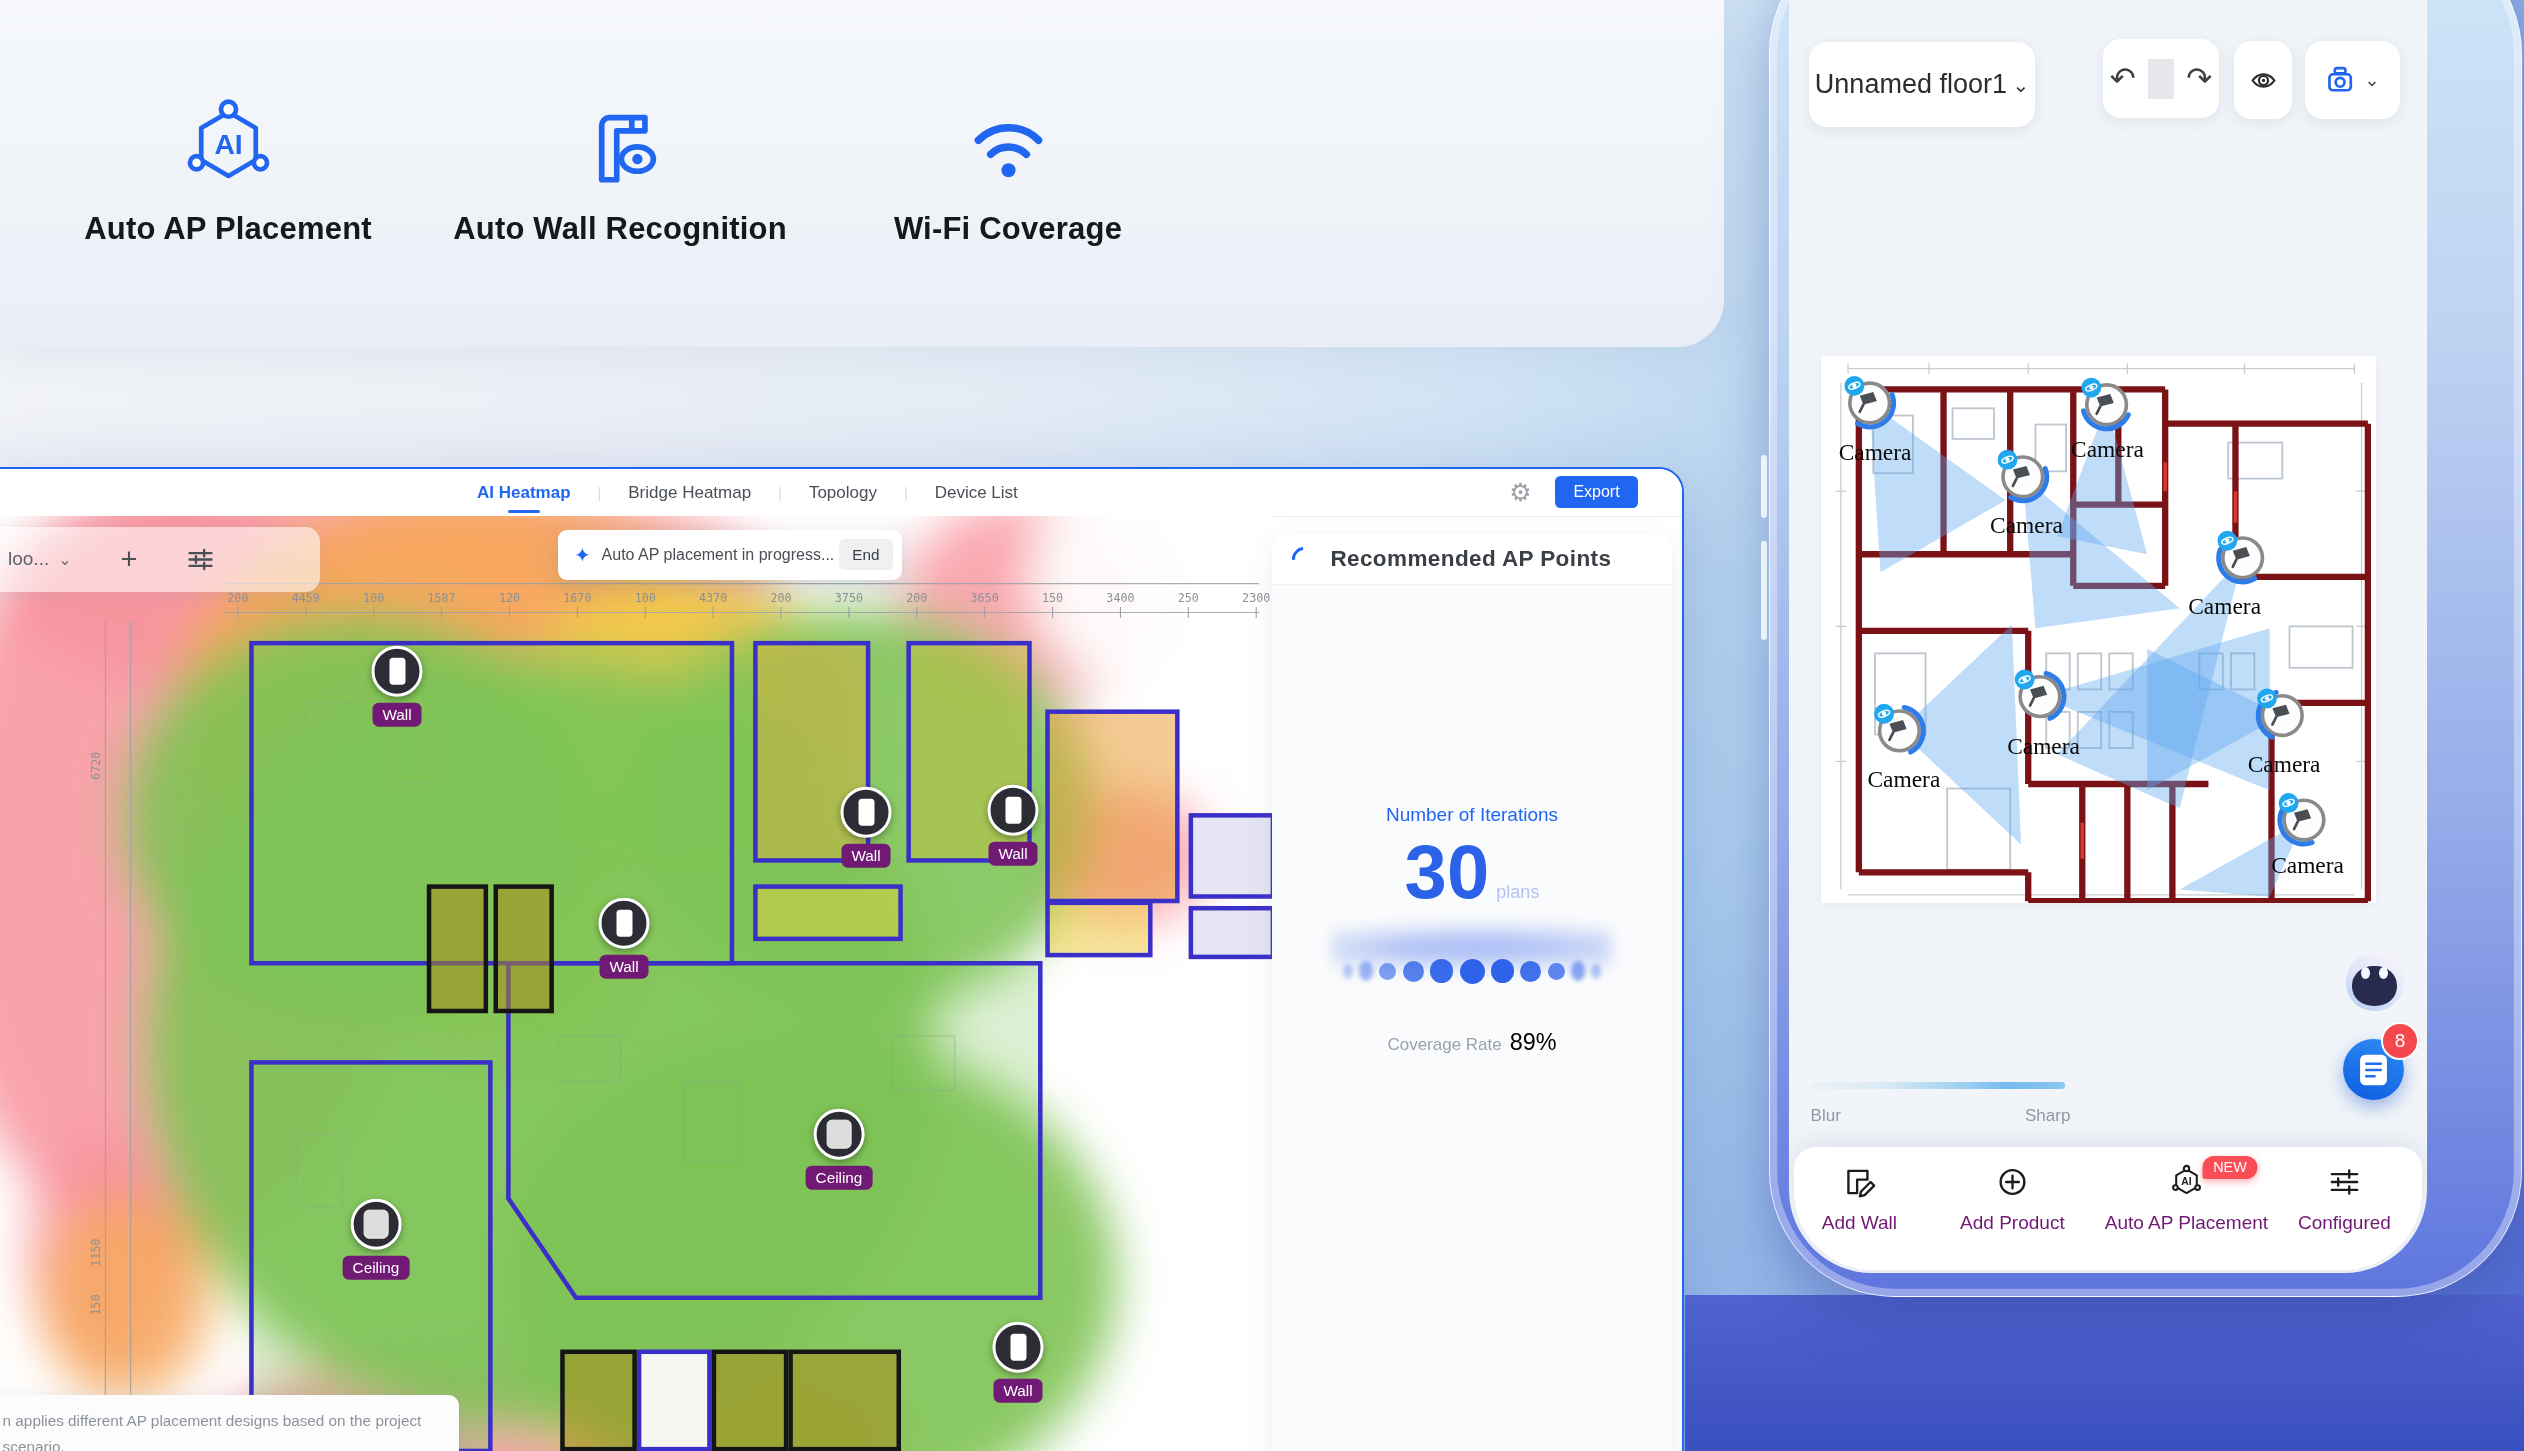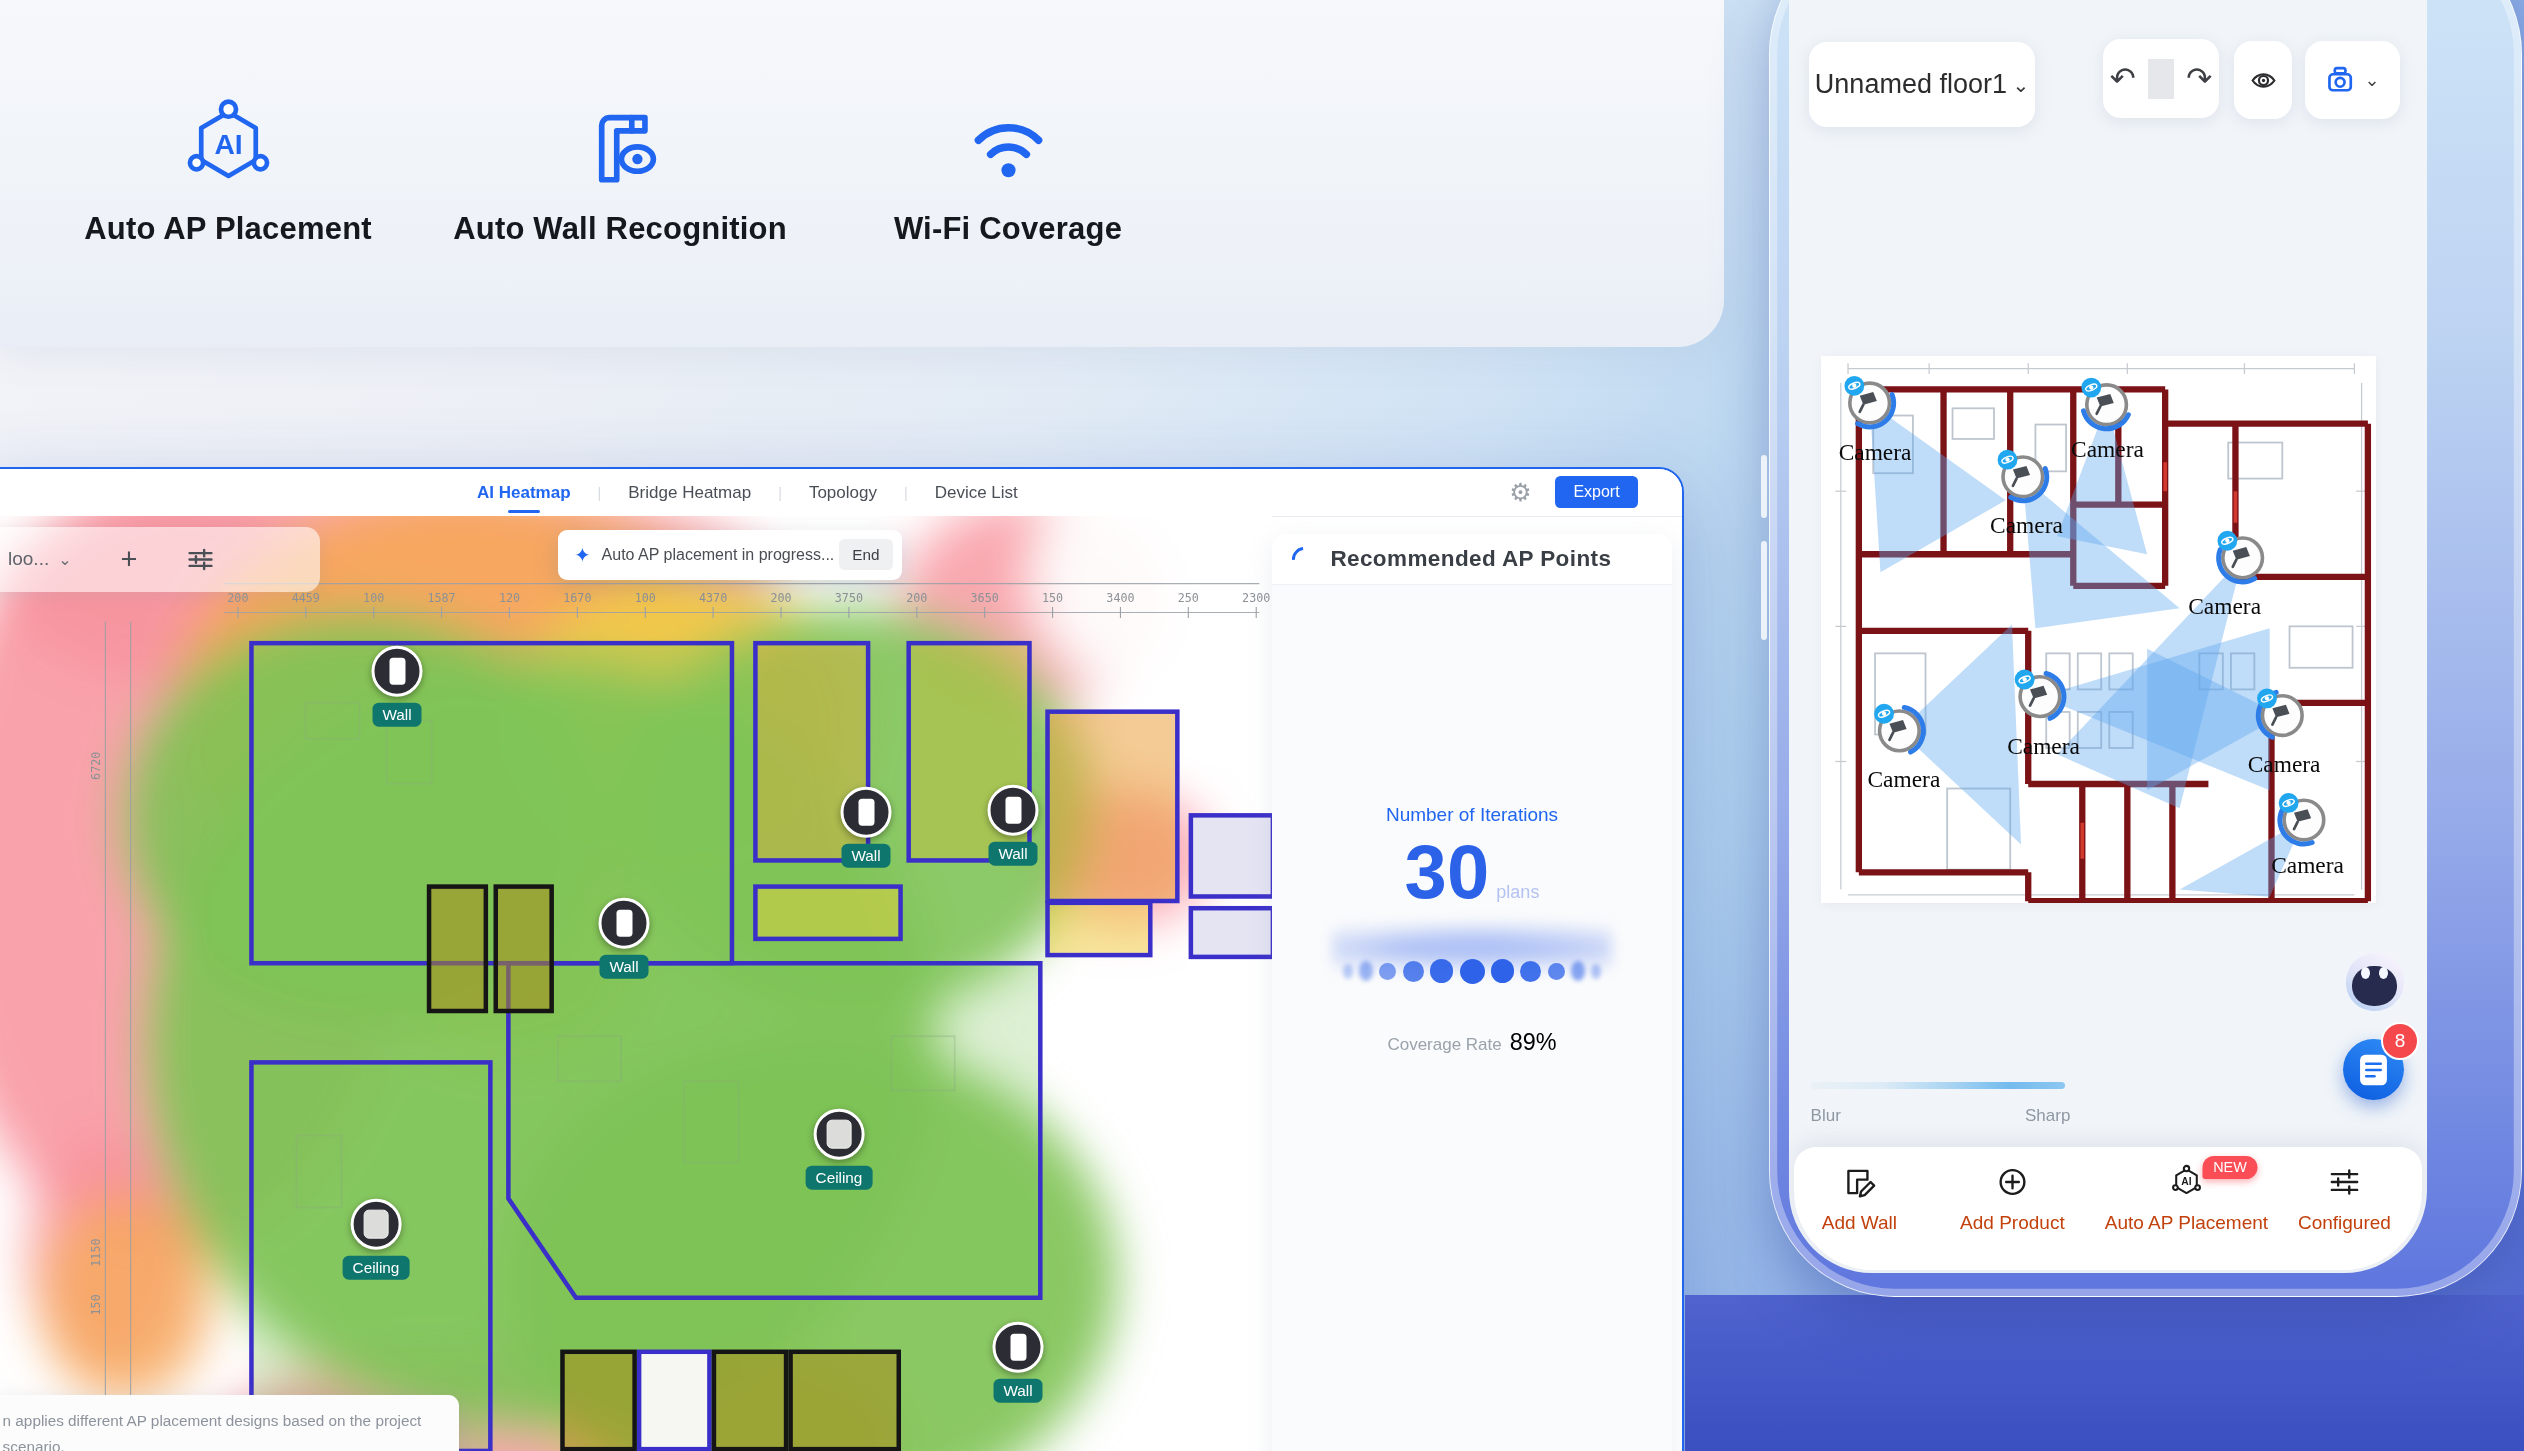--- a/index.html
+++ b/index.html
@@ -39,21 +39,21 @@
     box-shadow:0 7.2px 23.4px rgba(110,120,150,.25);display:flex;align-items:center;padding:0 9px 0 16px;box-sizing:border-box;}
   .toast .spark{color:#2166f0;font-size:20px;margin-right:10.8px;}
   .toast .t-text{font-size:16px;color:#4a4d53;flex:1;white-space:nowrap;}
   .toast .end-chip{background:#eef0f2;border-radius:5.4px;padding:6.3px 13.5px;font-size:15.3px;color:#3c3f44;}
   
   .hm-marker{position:absolute;transform:translate(-50%,-50%);display:flex;flex-direction:column;align-items:center;z-index:6;}
   .hm-circle{width:45px;height:45px;border-radius:50%;background:#2c2c34;border:3.6px solid #fff;
     box-shadow:0 2.7px 7.2px rgba(0,0,0,.35);display:flex;align-items:center;justify-content:center;}
   .ic-wall-rect{width:16px;height:27px;background:#fff;border-radius:3.6px;}
   .ic-ceiling-rect{width:23.4px;height:27px;background:#dcdcda;border-radius:5.4px;border:1.8px solid #f2f2f0;}
-  .hm-tag{margin-top:6.3px;background:#0f766e;color:#fff;font-size:15.3px;padding:2.7px 10px;border-radius:6.3px;font-weight:500;}
+  .hm-tag{margin-top:6.3px;background:#701a75;color:#fff;font-size:15.3px;padding:2.7px 10px;border-radius:6.3px;font-weight:500;}
   
   .c-tooltip{position:absolute;left:-14.4px;top:879px;width:438px;background:#fcfcfd;border-radius:10.8px;
     box-shadow:0 7.2px 23.4px rgba(120,130,150,.25);padding:12.6px 18px;font-size:15.3px;color:#8d939c;line-height:1.75;}
   
   .panel{position:absolute;left:1300px;top:65px;width:400px;height:956px;background:#fff;border-radius:14.4px;
     box-shadow:0 7.2px 27px rgba(130,140,170,.14);overflow:hidden;}
   .panel-head{position:relative;height:50px;display:flex;align-items:center;border-bottom:0.9px solid #f0f1f4;}
   .spinner{width:18px;height:18px;margin-left:20px;border-radius:50%;border:3.6px solid transparent;border-left-color:#2166f0;transform:rotate(40deg);}
   .panel-title{margin-left:14.4px;font-size:22.5px;font-weight:700;color:#3a3f46;letter-spacing:0.4px;}
   .panel-body{position:absolute;left:0;top:51px;right:0;bottom:0;background:#fafbfc;}
@@ -95,21 +95,21 @@
   .robot .face{position:absolute;left:6.3px;top:12.6px;width:45px;height:40px;border-radius:48%;background:#272c4e;}
   .robot .eye{position:absolute;top:14.4px;width:9px;height:11.7px;border-radius:50%;background:#f5f8ff;}
   .doc-btn{position:absolute;left:554px;top:1075px;width:61px;height:61px;border-radius:50%;
     background:linear-gradient(200deg,#2f8df5,#0d5ce0);box-shadow:0 7.2px 18px rgba(20,80,200,.4);display:flex;align-items:center;justify-content:center;}
   .doc-badge{position:absolute;left:592px;top:1058px;width:34px;height:34px;border-radius:50%;background:#f5484d;
     border:2.7px solid #fff;color:#fff;font-size:19px;display:flex;align-items:center;justify-content:center;}
   .p-toolbar{position:absolute;left:5.4px;top:1183px;width:628px;height:123px;background:#fff;
     border-radius:21.6px 21.6px 79px 79px;box-shadow:0 -5.4px 21.6px rgba(140,150,180,.18);}
   .pt-item{position:absolute;top:16px;transform:translateX(-50%);display:flex;flex-direction:column;align-items:center;width:171px;}
   .pt-item .pt-ic{width:38px;height:38px;}
-  .pt-item .pt-label{margin-top:10.8px;font-size:19px;color:#c2410c;white-space:nowrap;}
+  .pt-item .pt-label{margin-top:10.8px;font-size:19px;color:#701a75;white-space:nowrap;}
   .pt-badge{position:absolute;left:50%;margin-left:16px;top:-7.2px;background:#fa4d55;color:#fff;font-size:14.4px;
     padding:3.6px 10.8px;border-radius:11.7px 11.7px 11.7px 2.7px;box-shadow:0 2.7px 7.2px rgba(250,77,85,.45);}
   .dim-note{font-family:"DejaVu Sans Mono",monospace;}
 </style>
 </head>
 <body>
 
 <div class="stage">
 
   <div class="feature-card" id="featureStrip">

